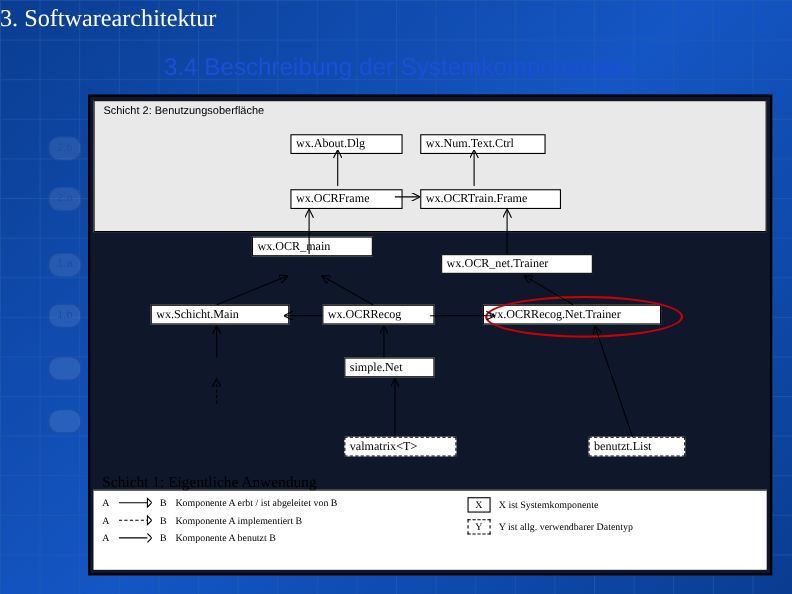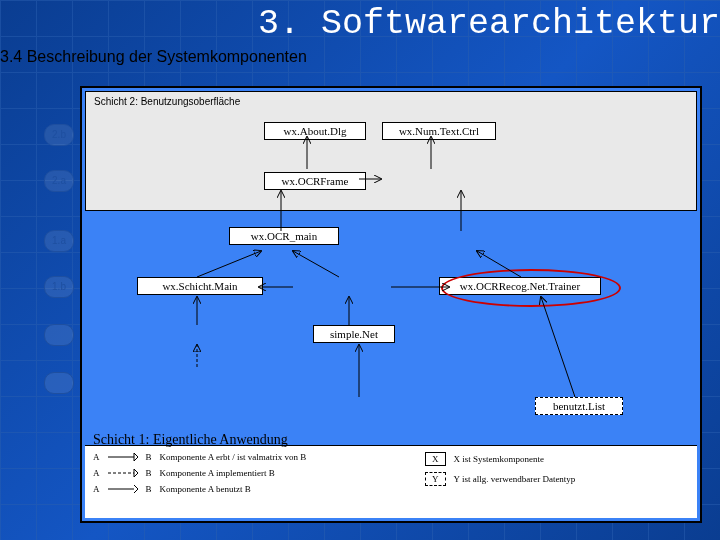--- a/index.html
+++ b/index.html
@@ -1,23 +1,23 @@
 <!DOCTYPE html>
 <html><head>
 <meta charset="utf-8">
 <style>
   html,body{margin:0;padding:0;width:720px;height:540px;font-family:Arial,Helvetica,sans-serif;overflow:hidden}
   .bg{position:absolute;inset:0;background:linear-gradient(135deg,#0a3d91 0%,#1456c4 50%,#0a3d91 100%)}
   .grid{position:absolute;inset:0;background-image:linear-gradient(#2a5fb0 1px,transparent 1px),linear-gradient(90deg,#2a5fb0 1px,transparent 1px);background-size:36px 36px;opacity:.5}
-  .title{position:absolute;top:4px;left:0;right:0;text-align:right;font-family:Liberation Mono, monospace;font-size:35px;color:#fff}
-  .subtitle{position:absolute;top:48px;left:0;right:0;text-align:left;font-size:16px;color:#000000}
-  .panel{position:absolute;top:86px;left:80px;width:620px;height:435px;background:#3b82f6;border:1px solid #000;box-shadow:0 0 0 1px #000 inset}
+  .title{position:absolute;top:4px;left:0;right:0;text-align:left;font-family:Liberation Serif, serif;font-size:22px;color:#fff}
+  .subtitle{position:absolute;top:48px;left:0;right:0;text-align:center;font-size:22px;color:#1d4ed8}
+  .panel{position:absolute;top:86px;left:80px;width:620px;height:435px;background:#0f172a;border:1px solid #000;box-shadow:0 0 0 1px #000 inset}
   .layer-ui{position:absolute;top:4px;left:4px;right:4px;height:118px;border:1px solid #000;background:#e9e9e9}
   .layer-ui-label{position:absolute;top:4px;left:8px;font-size:10px}
-  .box{position:absolute;border:1px solid #000;background:#fff;font-family:"Times New Roman",serif;font-size:11px;text-align:center;padding:2px 4px;white-space:nowrap}
+  .box{position:absolute;border:1px solid #000;background:#fff;font-family:"Times New Roman",serif;font-size:11px;text-align:left;padding:2px 4px;white-space:nowrap}
   .dashed{border-style:dashed}
   .badge{position:absolute;width:28px;height:20px;border:1.5px solid #000;border-radius:10px;background:rgba(255,255,255,.05);color:#000;font-size:10px;line-height:20px;text-align:center}
   .badge-blue{border-color:#1e4fa0;color:#1e4fa0;background:rgba(255,255,255,.1)}
   .legend{position:absolute;left:4px;right:4px;bottom:4px;height:72px;border-top:1px solid #000;background:#fff;font-family:"Times New Roman",serif;font-size:9px}
   .legend .layer-label{position:absolute;top:-14px;left:8px;font-size:14px}
   .legend-col{position:absolute;top:6px}
   .legend-row{display:flex;align-items:center;gap:8px;margin-bottom:6px}
   .lbox{border:1px solid #000;padding:1px 6px;font-size:9px}
   .lbox.dashed{border-style:dashed}
   .highlight{position:absolute;border:2.5px solid #c00;border-radius:50%/50%;pointer-events:none}
@@ -38,30 +38,34 @@
 <div class="badge badge-blue" style="top:324px;left:44px"></div>
 <div class="badge badge-blue" style="top:372px;left:44px"></div>
 
 <div class="panel">
 
   <div class="layer-ui">
     <div class="layer-ui-label">Schicht 2: Benutzungsoberfläche</div>
     <div class="box" style="top:30px;left:178px;width:92px">wx.About.Dlg</div>
     <div class="box" style="top:30px;left:296px;width:104px">wx.Num.Text.Ctrl</div>
     <div class="box" style="top:80px;left:178px;width:92px">wx.OCRFrame</div>
+    <div class="box" style="top:80px;left:296px;width:118px">wx.OCRTrain.Frame</div>
   </div>
 
-  <div class="box" style="top:140px;left:148px;width:100px">wx.OCR_main</div>
+  <div class="box" style="top:128px;left:148px;width:100px">wx.OCR_main</div>
+  <div class="box" style="top:144px;left:320px;width:128px">wx.OCR_net.Trainer</div>
 
   <div class="box" style="top:190px;left:56px;width:116px">wx.Schicht.Main</div>
+  <div class="box" style="top:190px;left:212px;width:92px">wx.OCRRecog</div>
   <div class="box" style="top:190px;left:358px;width:152px">wx.OCRRecog.Net.Trainer</div>
 
   <div class="box" style="top:238px;left:232px;width:72px">simple.Net</div>
 
 
+  <div class="box dashed" style="top:310px;left:232px;width:92px">valmatrix&lt;T&gt;</div>
   <div class="box dashed" style="top:310px;left:454px;width:78px">benutzt.List</div>
 
   <div class="highlight" style="top:182px;left:360px;width:176px;height:34px"></div>
 
   <svg class="arrows" width="620" height="435">
     <defs>
       <marker id="tri" markerWidth="8" markerHeight="8" refX="7" refY="4" orient="auto">
           <path d="M0,0 L8,4 L0,8 Z" fill="none" stroke="#000"></path>
         </marker>
       <marker id="arr" markerWidth="8" markerHeight="8" refX="7" refY="4" orient="auto">
@@ -96,21 +100,21 @@
   <div class="legend">
     <div class="layer-label">Schicht 1: Eigentliche Anwendung</div>
     <div class="legend-col" style="left:8px;width:300px">
       <div class="legend-row">
         <span>A</span>
         <svg width="30" height="10">
             <line x1="0" y1="5" x2="26" y2="5" stroke="#000"></line>
             <path d="M26,1 L30,5 L26,9 Z" fill="none" stroke="#000"></path>
           </svg>
         <span>B</span>
-        <span>Komponente A erbt / ist valmatrix von B</span>
+        <span>Komponente A erbt / ist abgeleitet von B</span>
       </div>
       <div class="legend-row">
         <span>A</span>
         <svg width="30" height="10">
             <line x1="0" y1="5" x2="26" y2="5" stroke="#000" stroke-dasharray="3,2"></line>
             <path d="M26,1 L30,5 L26,9 Z" fill="none" stroke="#000"></path>
           </svg>
         <span>B</span>
         <span>Komponente A implementiert B</span>
       </div>

